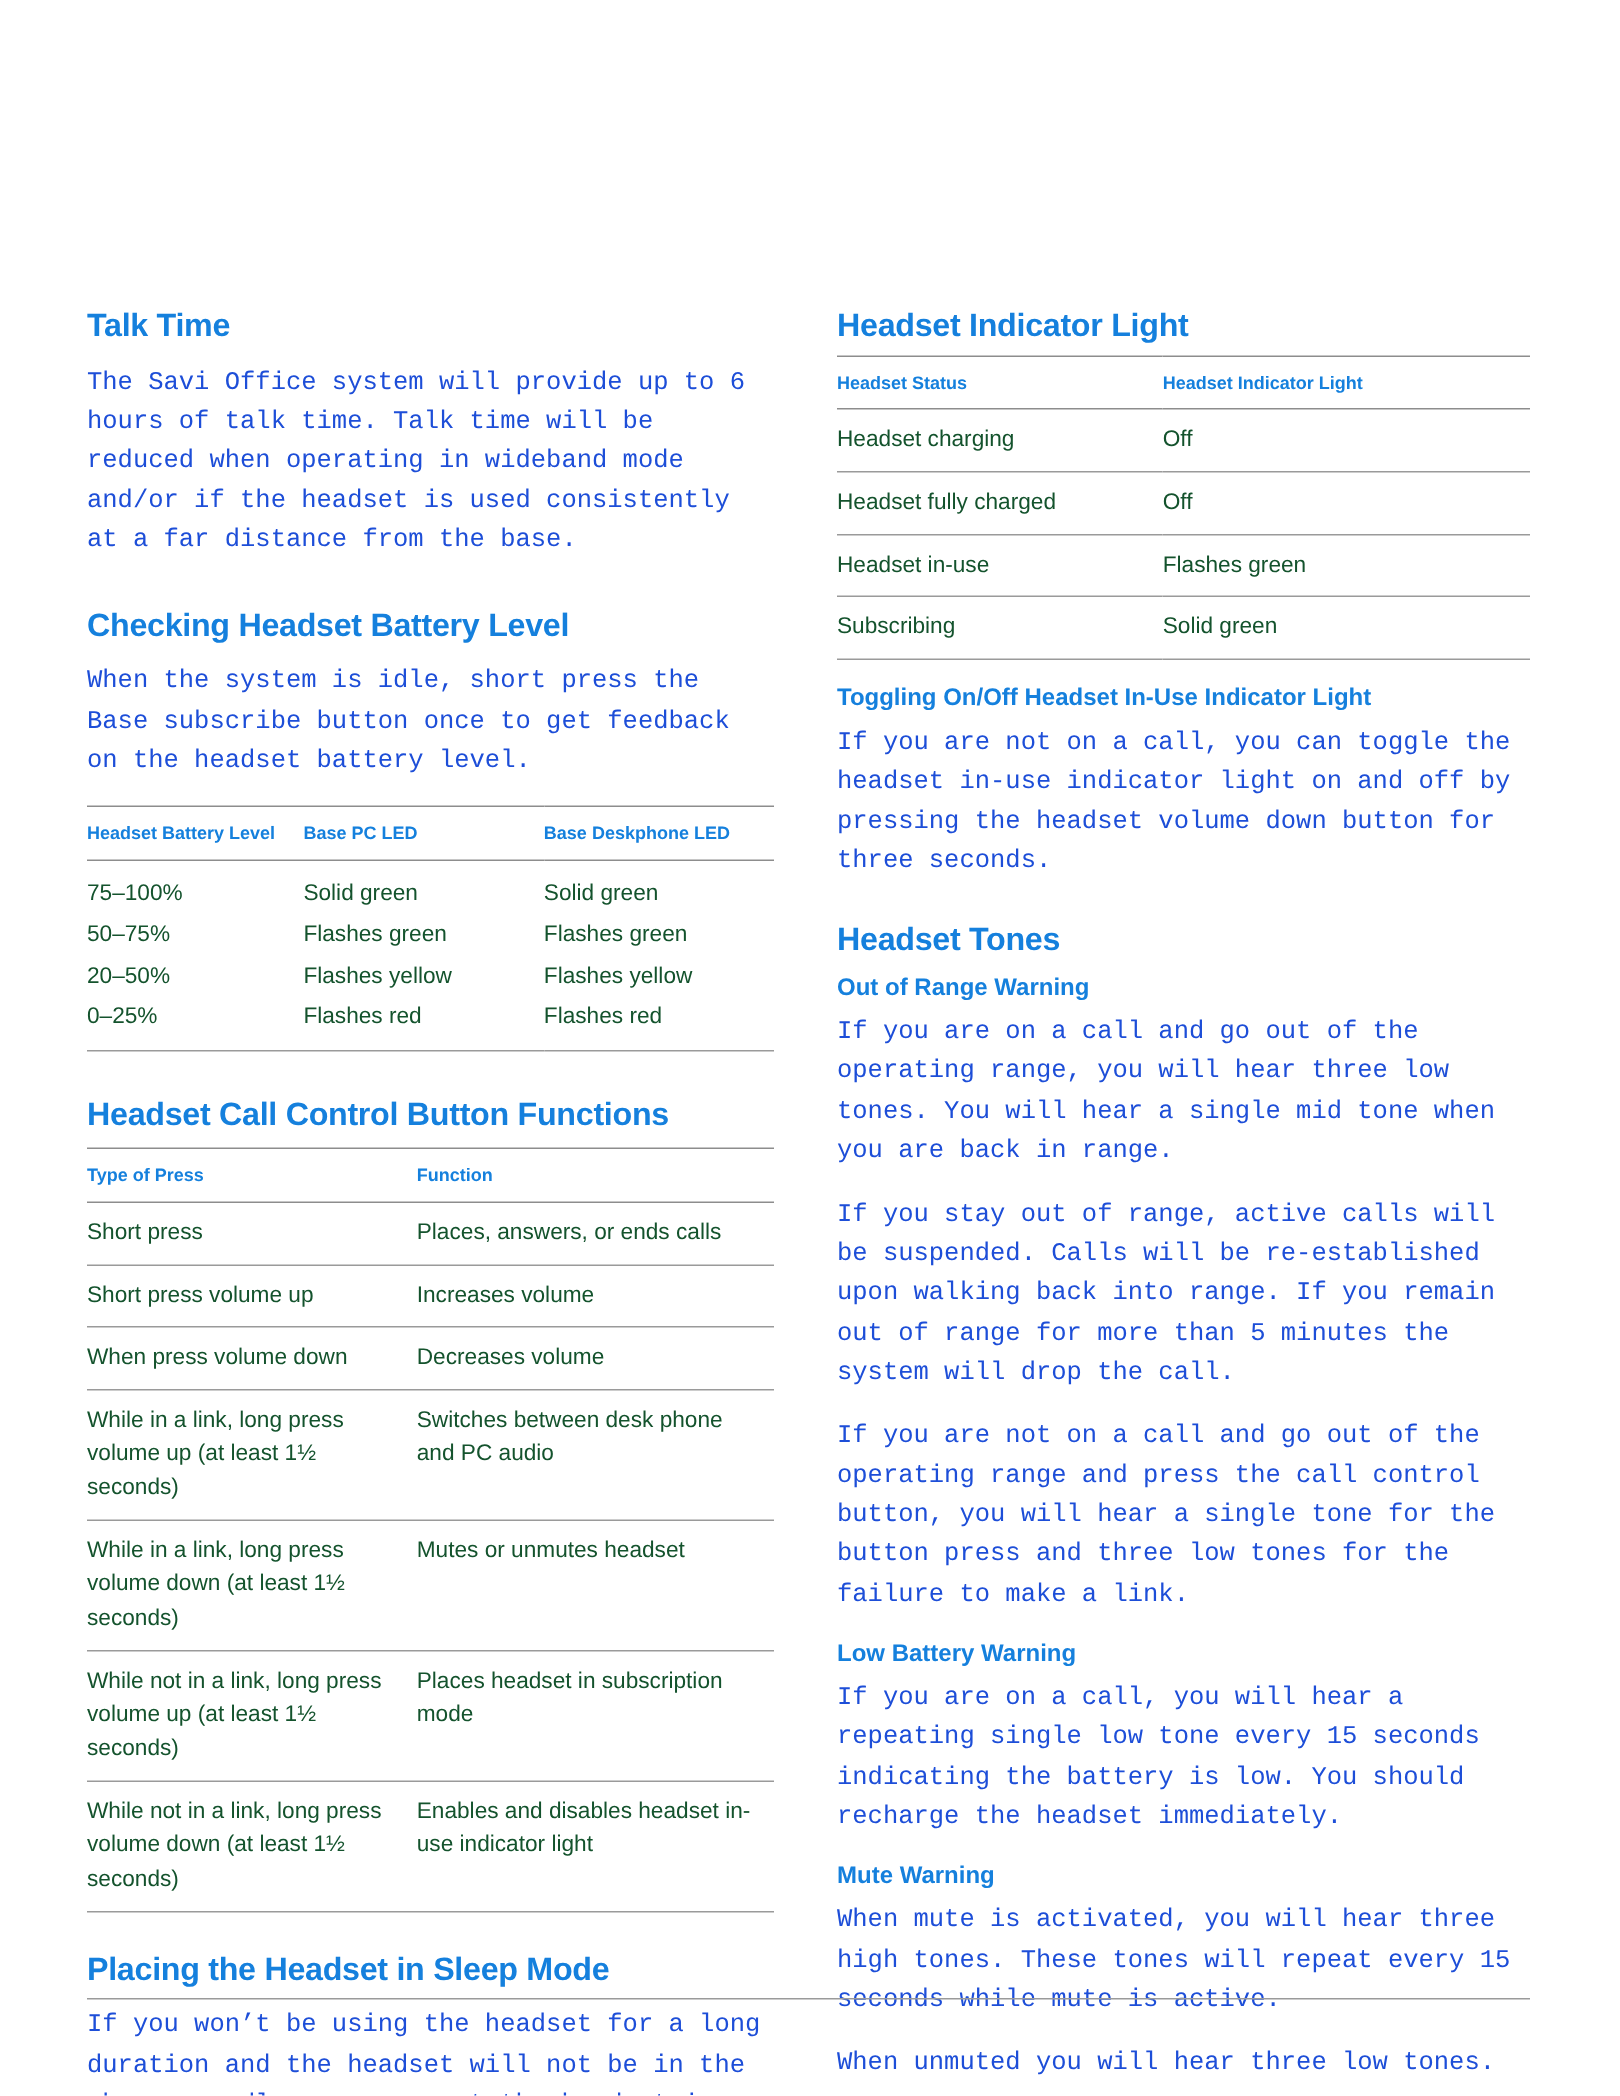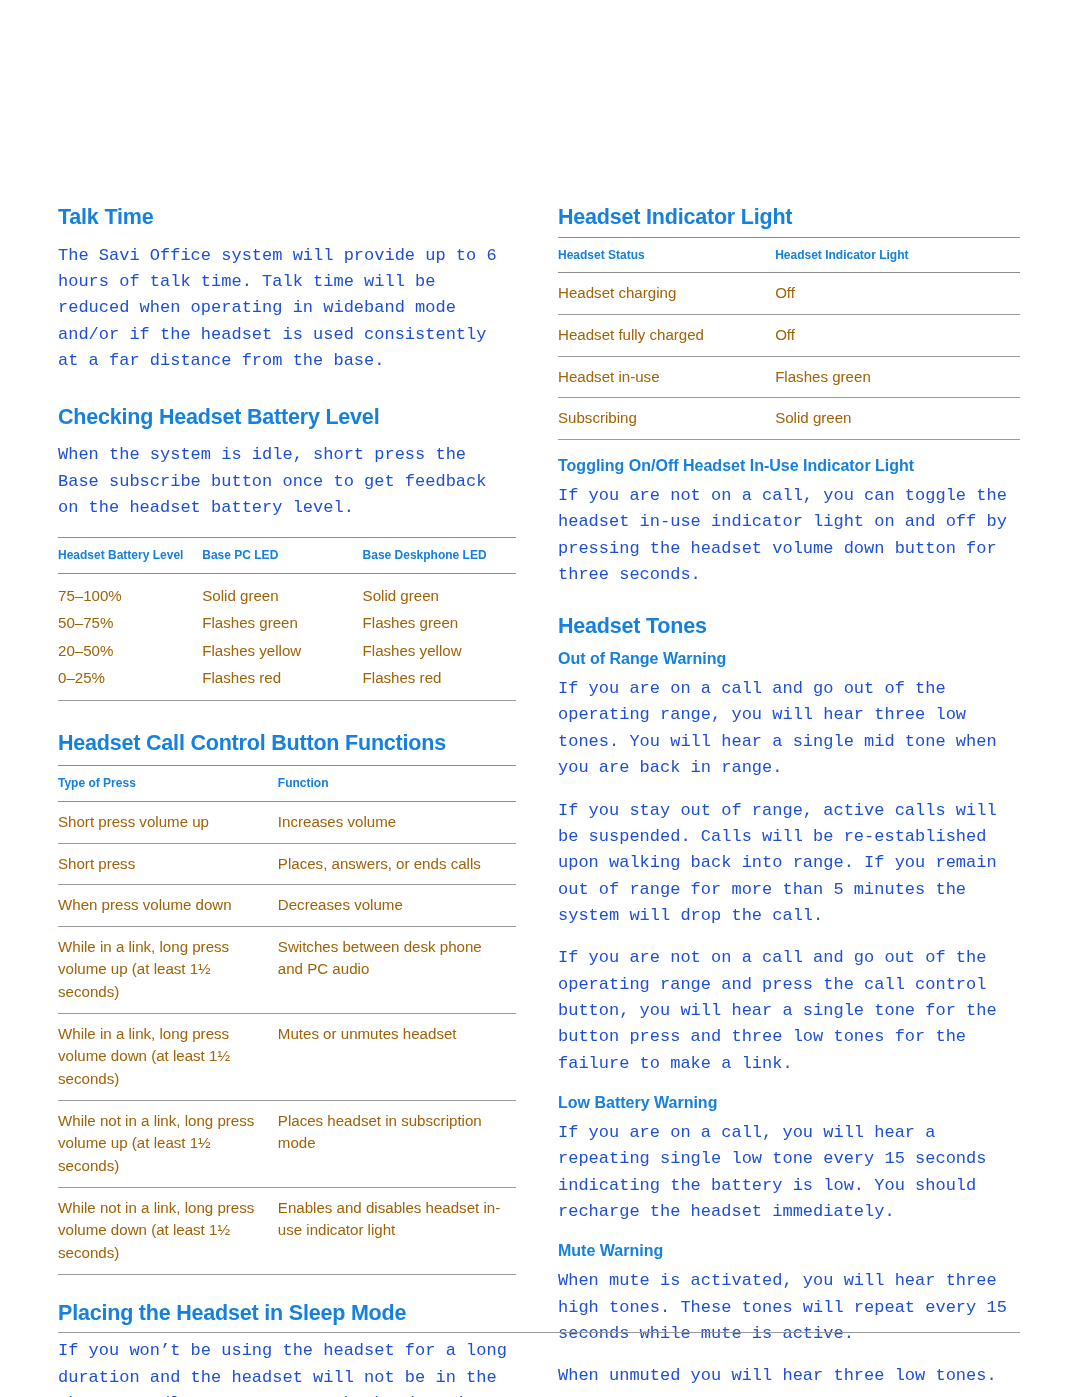--- a/index.html
+++ b/index.html
@@ -79,21 +79,21 @@
     padding: 10px 8px 9px 0;
     line-height: 1.3;
     border-bottom: 1.6px solid #8d8d8d;
   }
   table.doc td {
     font-size: 15.1px;
     text-align: left;
     vertical-align: top;
     padding: 9px 8px 9px 0;
     line-height: 1.5;
-    color: #a16207;
+    color: #14532d;
     border-bottom: 1.4px solid #9a9a9a;
   }
   
   table.doc.compact td {
     border-bottom: none;
     padding: 2px 8px 2px 0;
     line-height: 1.55;
   }
   table.doc.compact tr:last-child td {
     border-bottom: 1.4px solid #9a9a9a;
@@ -183,26 +183,26 @@
             <col style="width:52%">
           </colgroup>
         <thead>
           <tr>
             <th>Type of Press</th>
             <th>Function</th>
           </tr>
         </thead>
         <tbody>
           <tr>
+            <td>Short press</td>
+            <td>Places, answers, or ends calls</td>
+          </tr>
+          <tr>
             <td>Short press volume up</td>
             <td>Increases volume</td>
-          </tr>
-          <tr>
-            <td>Short press</td>
-            <td>Places, answers, or ends calls</td>
           </tr>
           <tr>
             <td>When press volume down</td>
             <td>Decreases volume</td>
           </tr>
           <tr>
             <td>While in a link, long press volume up (at least 1½ seconds)</td>
             <td>Switches between desk phone and PC audio</td>
           </tr>
           <tr>

